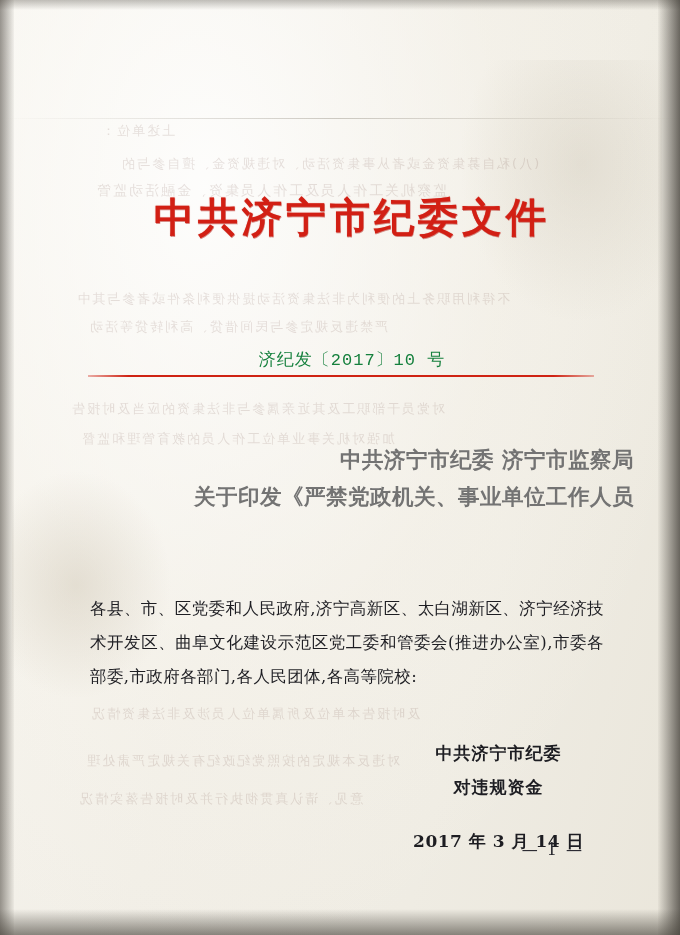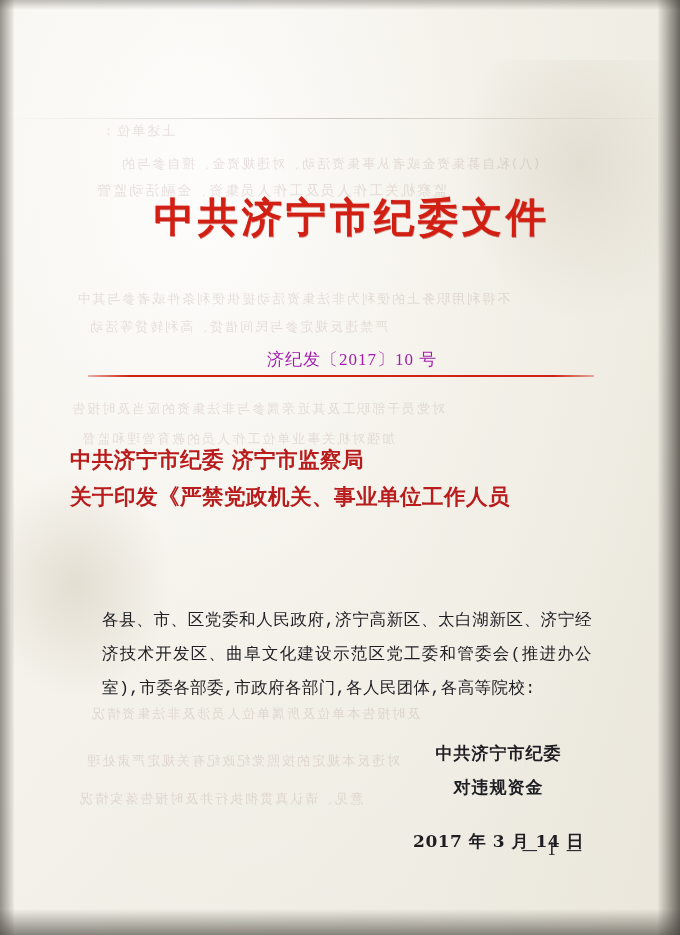--- a/index.html
+++ b/index.html
@@ -90,62 +90,62 @@
     white-space: nowrap;
   }
 
   .doc-number {
     position: absolute;
     top: 348px;
     left: 70px;
     right: 46px;
     text-align: center;
     font-size: 17px;
-    color: #a21caf;
-    font-family: Liberation Serif, serif;
+    color: #15803d;
+    font-family: Liberation Mono, monospace;
     letter-spacing: 1px;
   }
 
   .red-rule {
     position: absolute;
     top: 375px;
     left: 88px;
     right: 86px;
     height: 2px;
     background: linear-gradient(to right, rgba(208,35,22,0.35), #cf2313 8%, #cf2313 92%, rgba(208,35,22,0.35));
   }
 
   .title-block {
     position: absolute;
     top: 442px;
     left: 70px;
     right: 46px;
-    text-align: left;
-    font-family: "DejaVu Serif", serif;
-    font-weight: bold;
-    color: #b91c1c;
+    text-align: right;
+    font-family: "DejaVu Serif", serif;
+    font-weight: bold;
+    color: #737373;
     font-size: 21.5px;
     line-height: 1.72;
     letter-spacing: 0.5px;
   }
   .title-block .t-line { white-space: nowrap; }
 
   .body-block {
     position: absolute;
     top: 588px;
     left: 86px;
     right: 72px;
     font-family: "DejaVu Serif", serif;
     color: #1e1e23;
     font-size: 16.5px;
     line-height: 2.07;
     letter-spacing: 0.4px;
     text-align: justify;
   }
-  .body-block p { margin: 16px; font-family: Liberation Mono, monospace; }
+  .body-block p { margin: 4px; }
   .indent { text-indent: 2em; }
 
   .signature {
     position: absolute;
     right: 96px;
     top: 736px;
     text-align: center;
     font-family: "DejaVu Serif", serif;
     font-weight: bold;
     color: #1d1d22;

